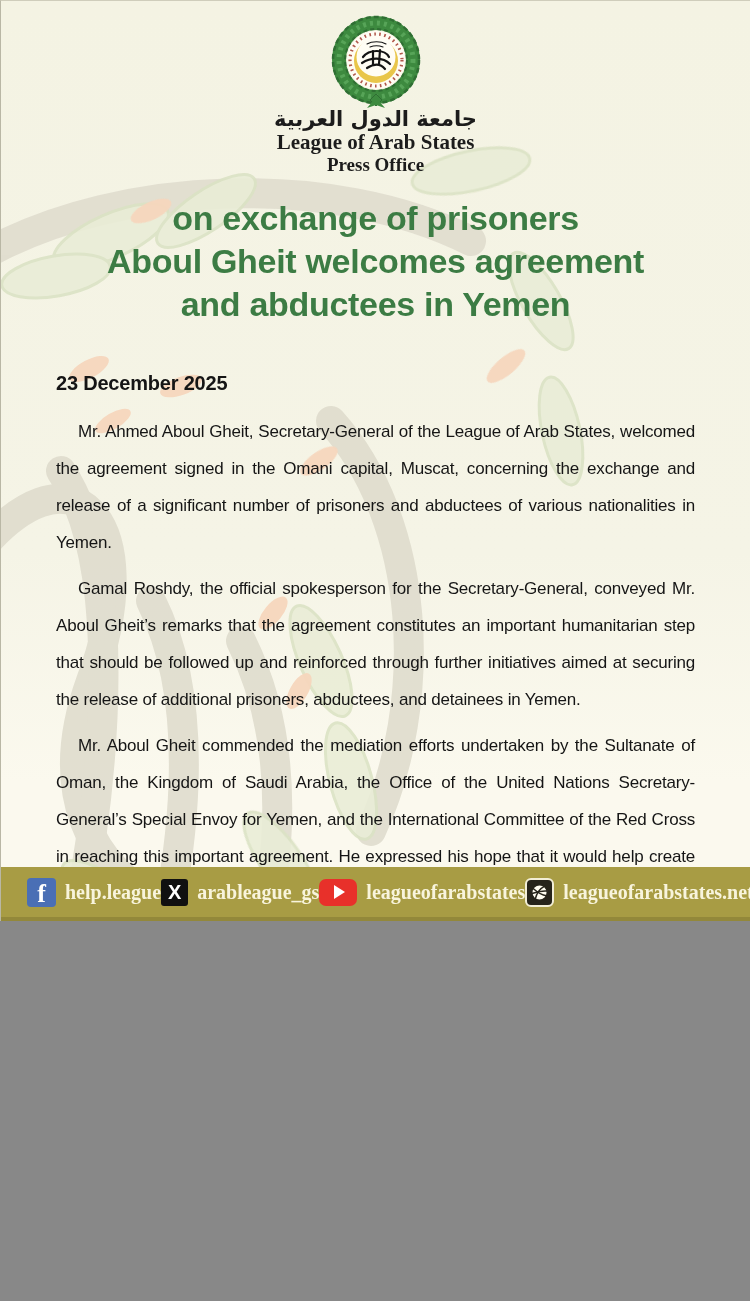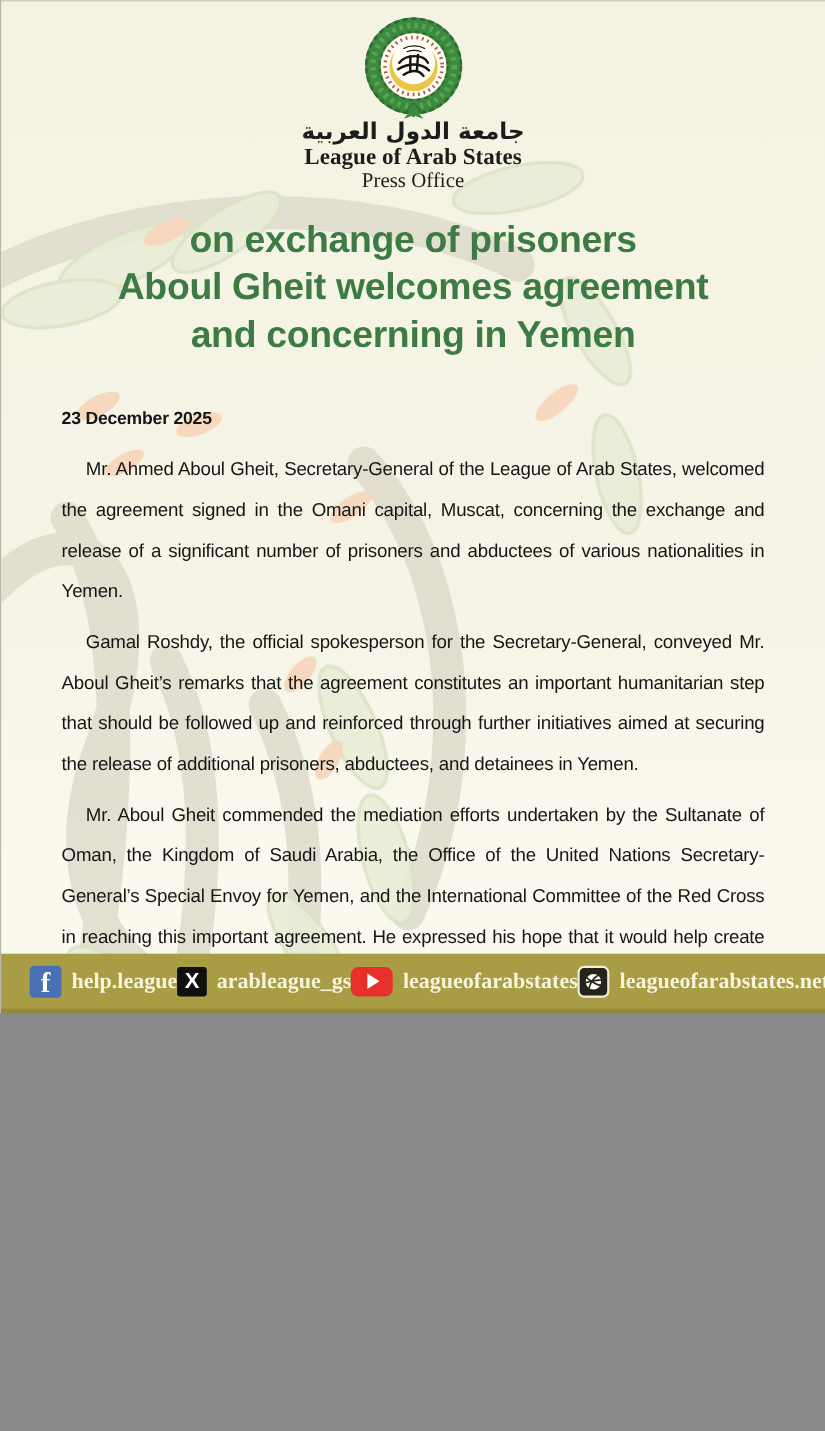--- a/index.html
+++ b/index.html
@@ -23,33 +23,33 @@
   .arabic-title{
     font-family:"DejaVu Sans",sans-serif;
     font-size:21px;font-weight:bold;color:#1c1c1c;line-height:24px;margin-top:-4px;
   }
   .org-name{
     font-family:Liberation Serif, serif;
     font-size:21px;font-weight:bold;color:#1c1c1c;line-height:23px;
   }
   .office{
     font-family:"Liberation Serif",serif;
-    font-size:19px;font-weight:normal;color:#1c1c1c;line-height:21px;
+    font-size:19px;font-weight:bold;color:#1c1c1c;line-height:21px;
   }
 
   
   .headline{margin-top:22px;text-align:center;}
   .headline div{
     color:#3c7c44;font-size:34px;font-weight:bold;line-height:43px;letter-spacing:-0.3px;
   }
 
   
   .body-wrap{padding:0 55px;}
   .date{
-    margin-top:46px;font-size:16px;font-weight:bold;color:#151515;letter-spacing:-0.2px;
+    margin-top:46px;font-size:20px;font-weight:bold;color:#151515;letter-spacing:-0.2px;
   }
   .para{
     margin:0 0 9px 0;
     font-size:17px;font-weight:normal;color:#151515;
     line-height:37px;letter-spacing:-0.2px;
     text-align:justify;text-indent:22px;
   }
   .para:first-of-type{margin-top:18px;}
 
   
@@ -165,21 +165,21 @@
       </svg>
 
       <div class="arabic-title">جامعة الدول العربية</div>
       <div class="org-name">League of Arab States</div>
       <div class="office">Press Office</div>
     </div>
 
     <div class="headline">
       <div>on exchange of prisoners</div>
       <div>Aboul Gheit welcomes agreement</div>
-      <div>and concerning in Yemen</div>
+      <div>and abductees in Yemen</div>
     </div>
 
     <div class="body-wrap">
       <div class="date">23 December 2025</div>
 
       <p class="para">Mr. Ahmed Aboul Gheit, Secretary-General of the League of Arab States, welcomed the agreement signed in the Omani capital, Muscat, concerning the exchange and release of a significant number of prisoners and abductees of various nationalities in Yemen.</p>
       <p class="para">Gamal Roshdy, the official spokesperson for the Secretary-General, conveyed Mr. Aboul Gheit’s remarks that the agreement constitutes an important humanitarian step that should be followed up and reinforced through further initiatives aimed at securing the release of additional prisoners, abductees, and detainees in Yemen.</p>
       <p class="para">Mr. Aboul Gheit commended the mediation efforts undertaken by the Sultanate of Oman, the Kingdom of Saudi Arabia, the Office of the United Nations Secretary-General’s Special Envoy for Yemen, and the International Committee of the Red Cross in reaching this important agreement. He expressed his hope that it would help create conducive conditions for a comprehensive resolution of the Yemeni crisis.</p>
     </div>
   </div>

